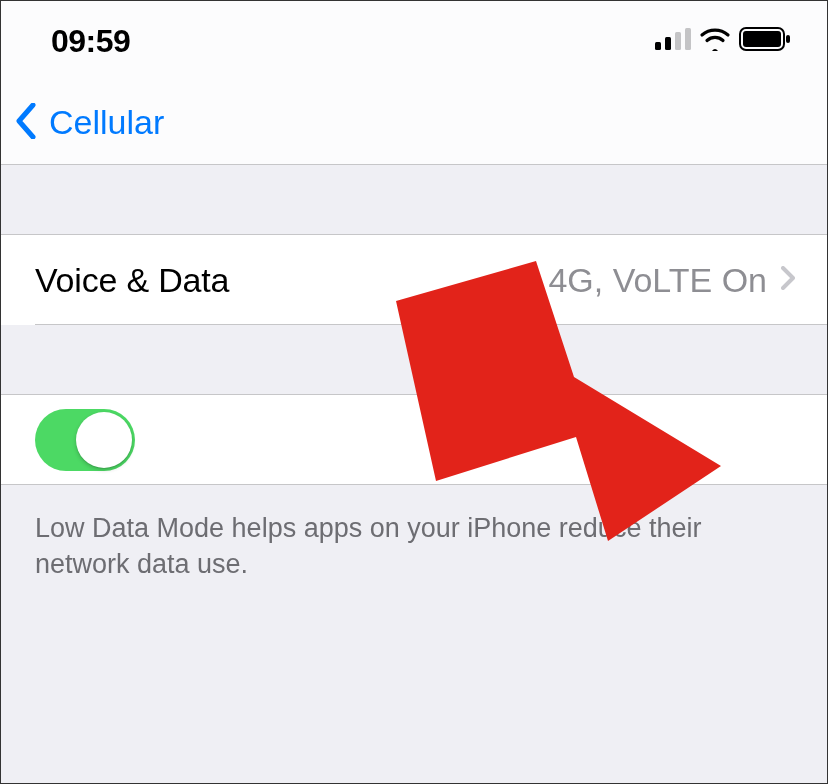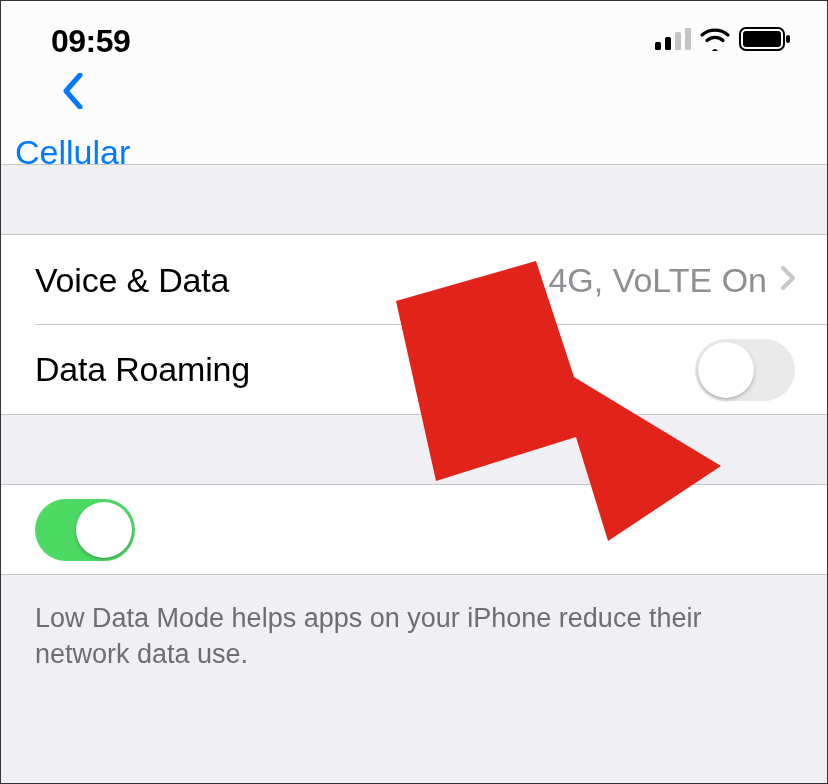--- a/index.html
+++ b/index.html
@@ -61,23 +61,22 @@
       height: 84px;
       background: #fcfcfd;
       display: flex;
       align-items: center;
       padding: 0 14px;
       border-bottom: 1px solid #c6c6c8;
     }
     .back-group {
       display: flex;
       align-items: center;
-      gap: 20px;
+      gap: 12px;
       cursor: pointer;
-      flex-direction: column;
     }
     .back-chevron {
       width: 22px;
       height: 36px;
     }
     .back-label {
       color: #007aff;
       font-size: 34px;
       font-weight: 400;
     }
@@ -222,26 +221,20 @@
     <div class="row-right">
       <div class="row-value">4G, VoLTE On</div>
       <span>
         <svg class="disclosure" viewBox="0 0 14 24">
           <polyline points="2,2 12,12 2,22" fill="none" stroke="#c7c7cc" stroke-width="4" stroke-linecap="round" stroke-linejoin="round"></polyline>
         </svg>
       </span>
     </div>
   </div>
 
-  <div class="row section-end">
-    <div class="row-label">Data Roaming</div>
-    <div class="toggle toggle-off">
-      <div class="toggle-knob"></div>
-    </div>
-  </div>
 
   <div class="section-spacer"></div>
 
   <div class="row section-end">
     <div class="toggle toggle-on">
       <div class="toggle-knob"></div>
     </div>
   </div>
 
   <div class="section-footer">Low Data Mode helps apps on your iPhone reduce their network data use.</div>

